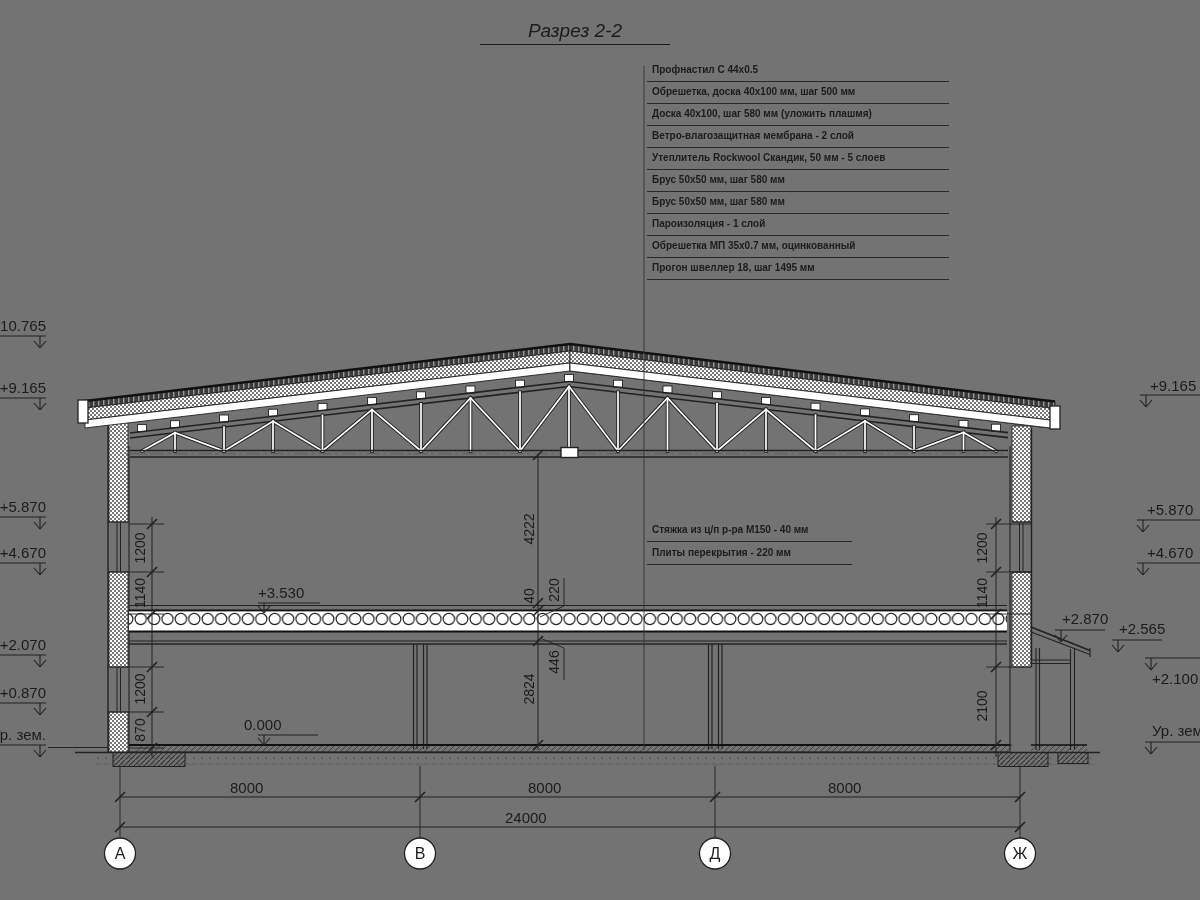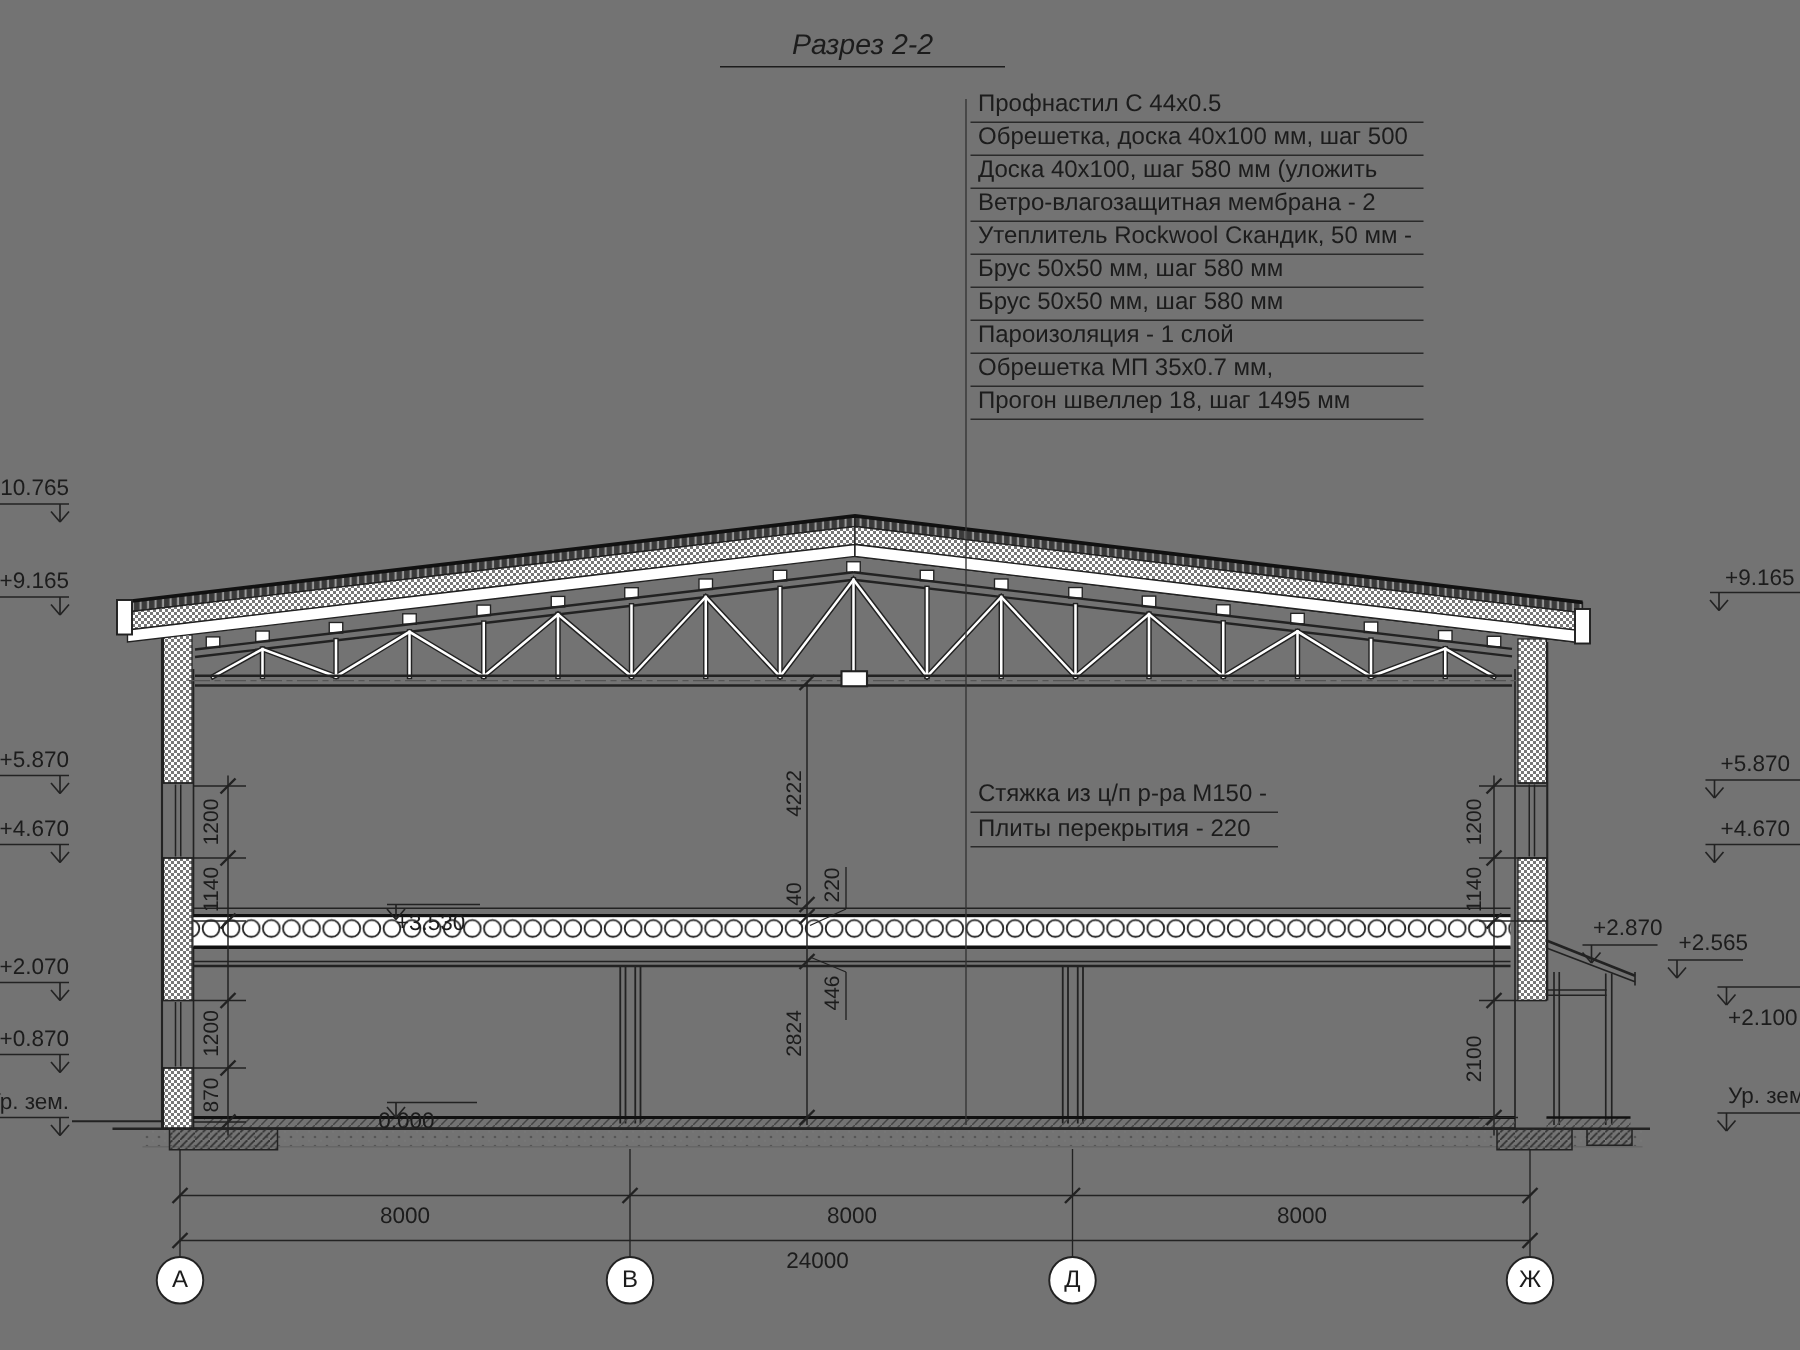--- a/index.html
+++ b/index.html
@@ -2,26 +2,26 @@
 <html><head>
 <meta charset="utf-8">
 <style>
   html,body{margin:0;padding:0;background:#fff;}
   .canvas{position:relative;width:1200px;height:900px;overflow:hidden;background:#737373;
           font-family:"Liberation Sans", sans-serif;color:#1c1c1c;}
   svg{position:absolute;left:0;top:0;}
   .lbl{position:absolute;white-space:nowrap;font-size:15px;line-height:16px;}
   .rt{text-align:right;width:100px;}
   .rot{transform:rotate(-90deg);transform-origin:center;text-align:center;width:50px;font-size:14px;}
-  .ctr{text-align:center;margin-top:23px;}
+  .ctr{}
   .title{position:absolute;left:480px;top:20px;width:190px;text-align:center;
          font-size:19px;font-style:italic;border-bottom:1.6px solid #1c1c1c;padding-bottom:2px;}
   .callouts{position:absolute;left:647px;}
-  .c-row{width:297px;height:21px;line-height:20px;font-size:16px;
-         border-bottom:1.1px solid #2a2a2a;padding-left:5px;overflow:hidden;}
+  .c-row{width:297px;height:21px;line-height:20px;font-size:10px;
+         border-bottom:1.1px solid #2a2a2a;padding-left:5px;overflow:hidden;font-weight:bold;}
   .callouts.floor .c-row{width:200px;height:22px;line-height:21px;}
   .axis{position:absolute;width:32px;text-align:center;font-size:16px;}
 </style>
 </head>
 <body>
 
 <div class="canvas">
 
 <svg width="1200" height="900" viewBox="0 0 1200 900">
   <defs>

